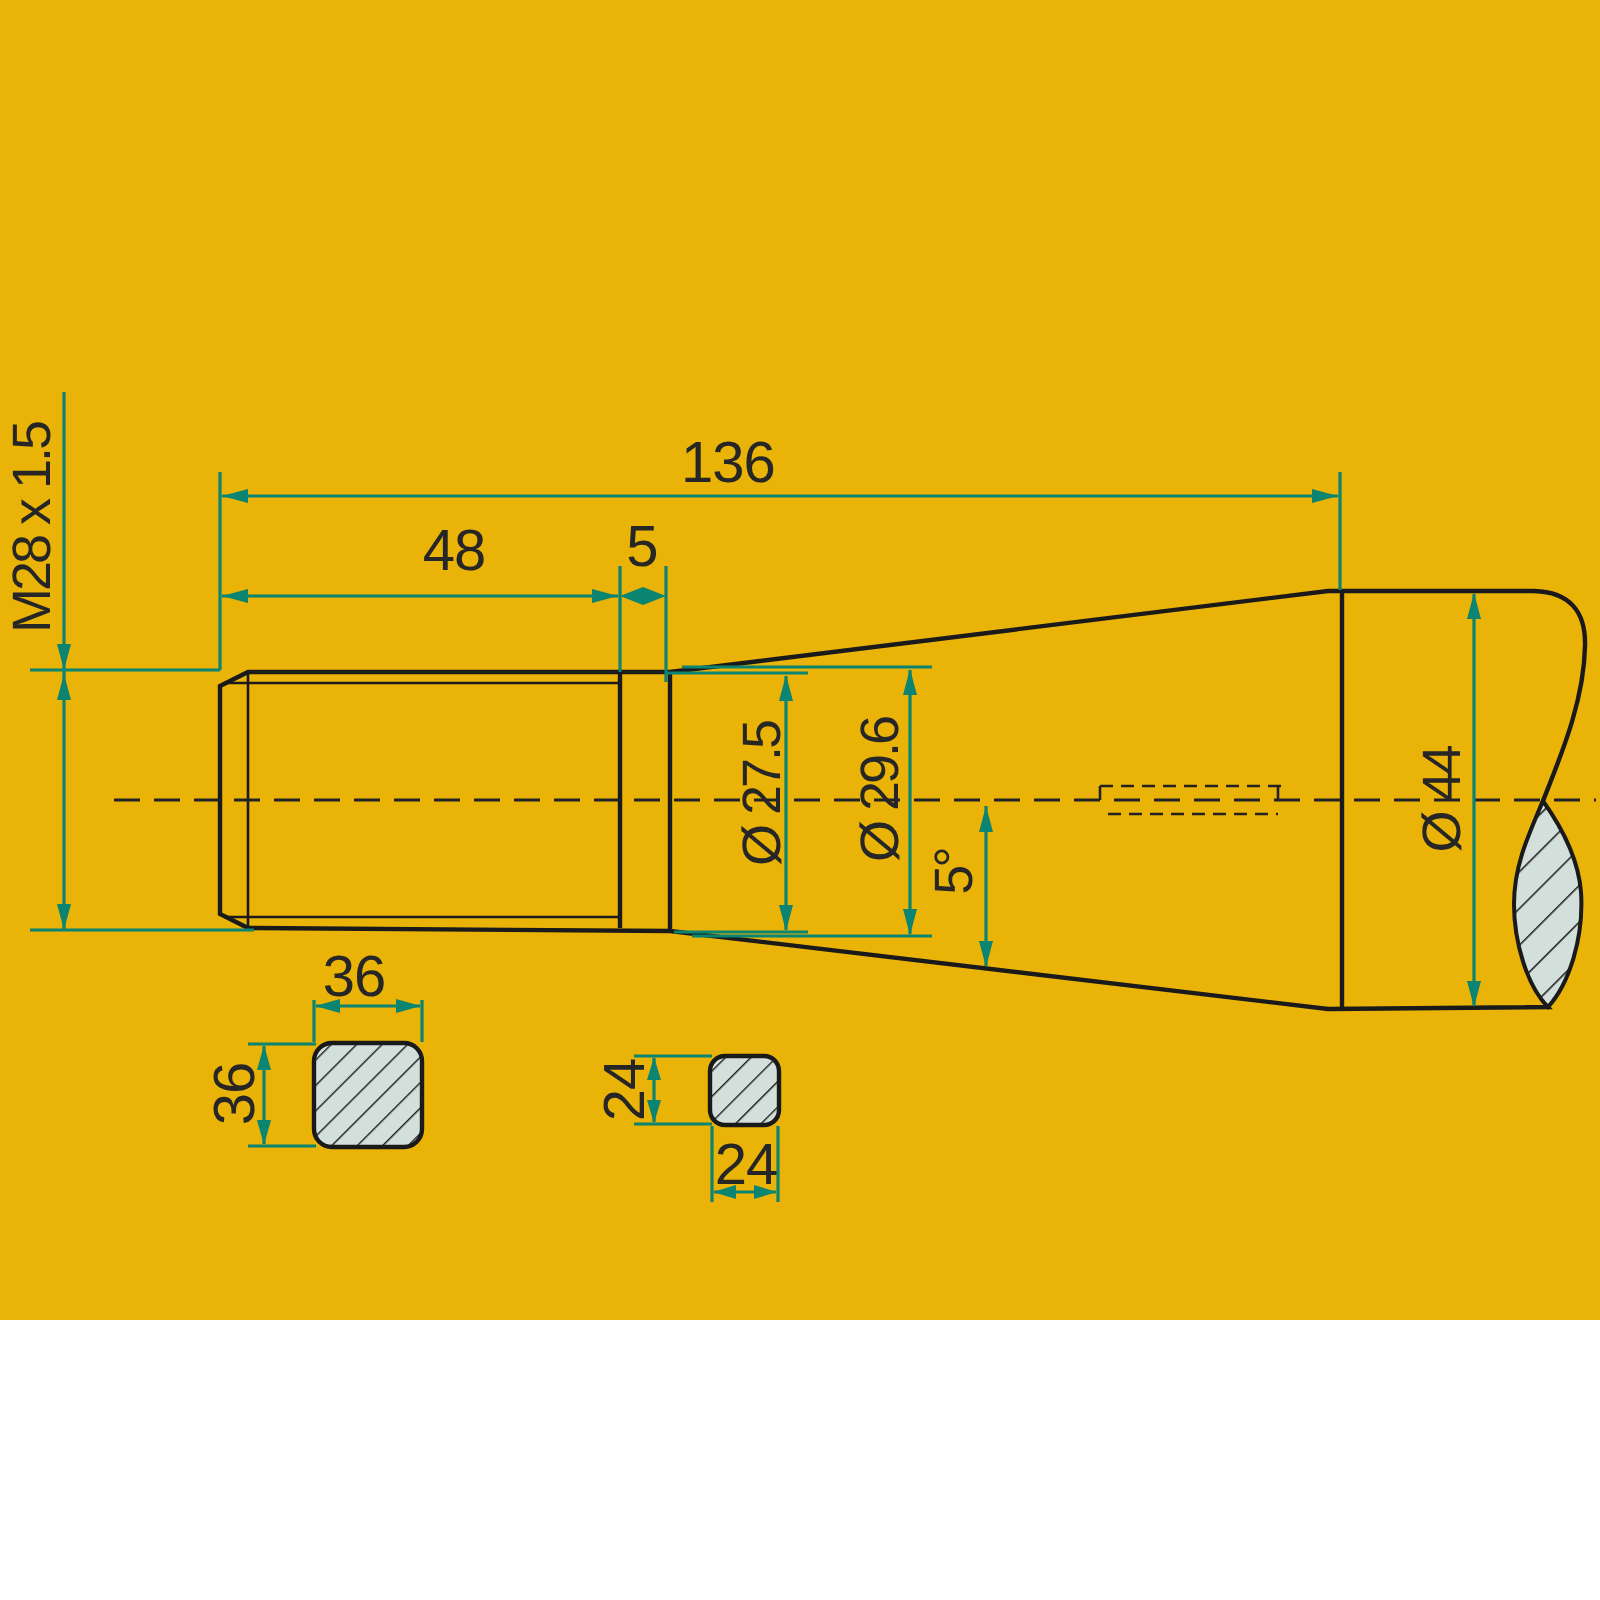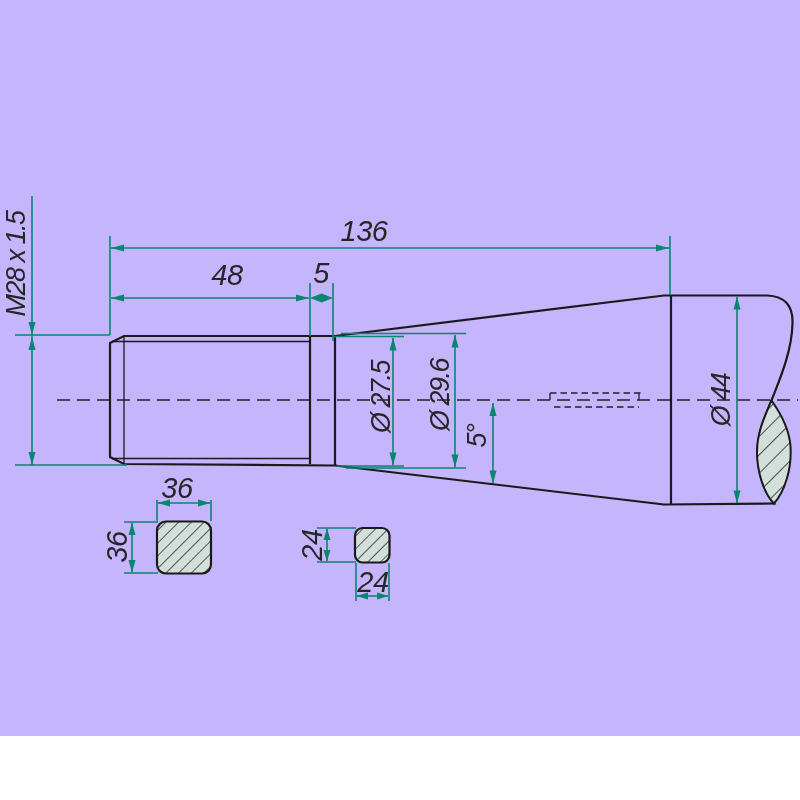--- a/index.html
+++ b/index.html
@@ -1,16 +1,16 @@
 <!DOCTYPE html>
 <html><head>
 <meta charset="utf-8">
 <style>
   html,body{margin:0;padding:0;background:#ffffff;}
-  .stage{width:800px;height:736px;position:relative;background:#c4b5fd;overflow:hidden;font-style:italic;}
+  .stage{width:800px;height:660px;position:relative;background:#eab308;overflow:hidden;}
   svg{display:block;}
   .dim-text{font-family:"Liberation Sans",sans-serif;font-size:29px;fill:#262626;letter-spacing:-0.5px;}
   .dim-text-sm{font-family:"Liberation Sans",sans-serif;font-size:27px;fill:#262626;letter-spacing:-1.5px;}
   .dimline{stroke:#0B8471;stroke-width:1.6;fill:none;}
   .dimarrow{fill:#0B8471;stroke:none;}
   .outline{stroke:#1A1A1A;stroke-width:2.2;fill:none;}
   .thin{stroke:#1A1A1A;stroke-width:1.3;fill:none;}
   .centerline{stroke:#222222;stroke-width:1.5;stroke-dasharray:13 7;fill:none;}
   .hiddenline{stroke:#222222;stroke-width:1.3;stroke-dasharray:6.5 4;fill:none;}
   .tick{stroke:#222222;stroke-width:1.3;fill:none;}

